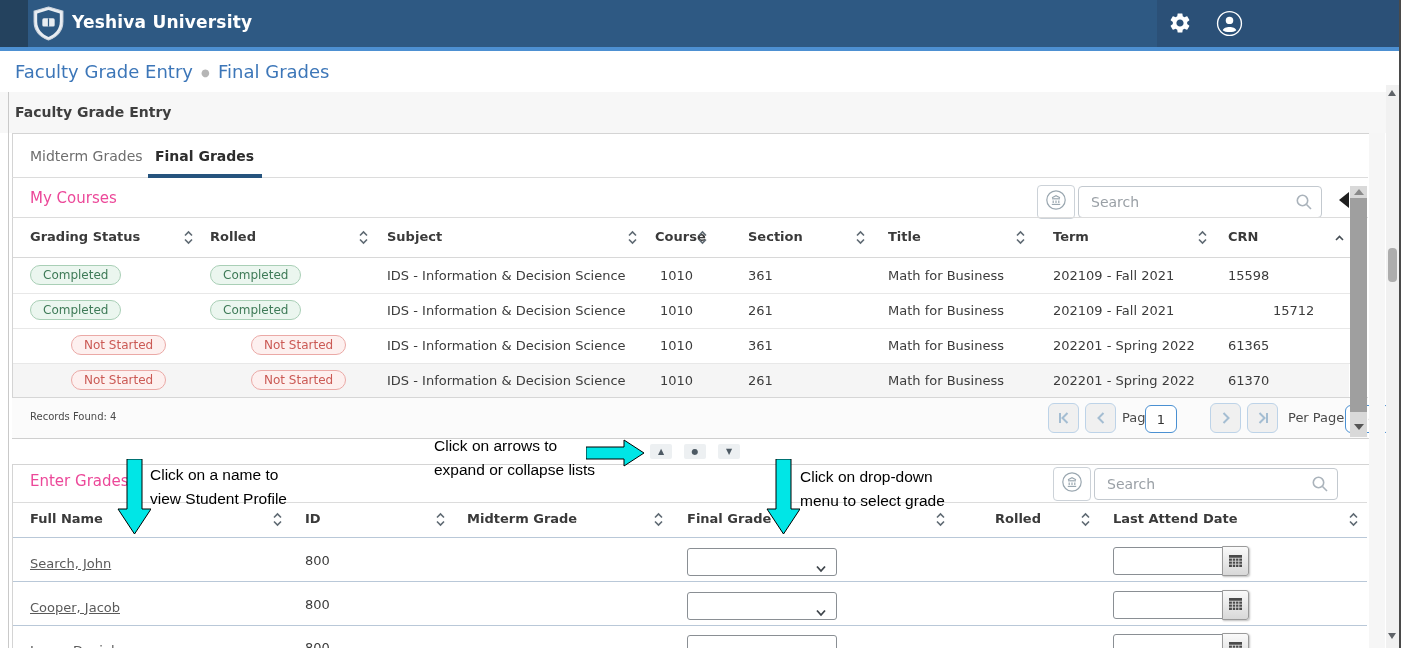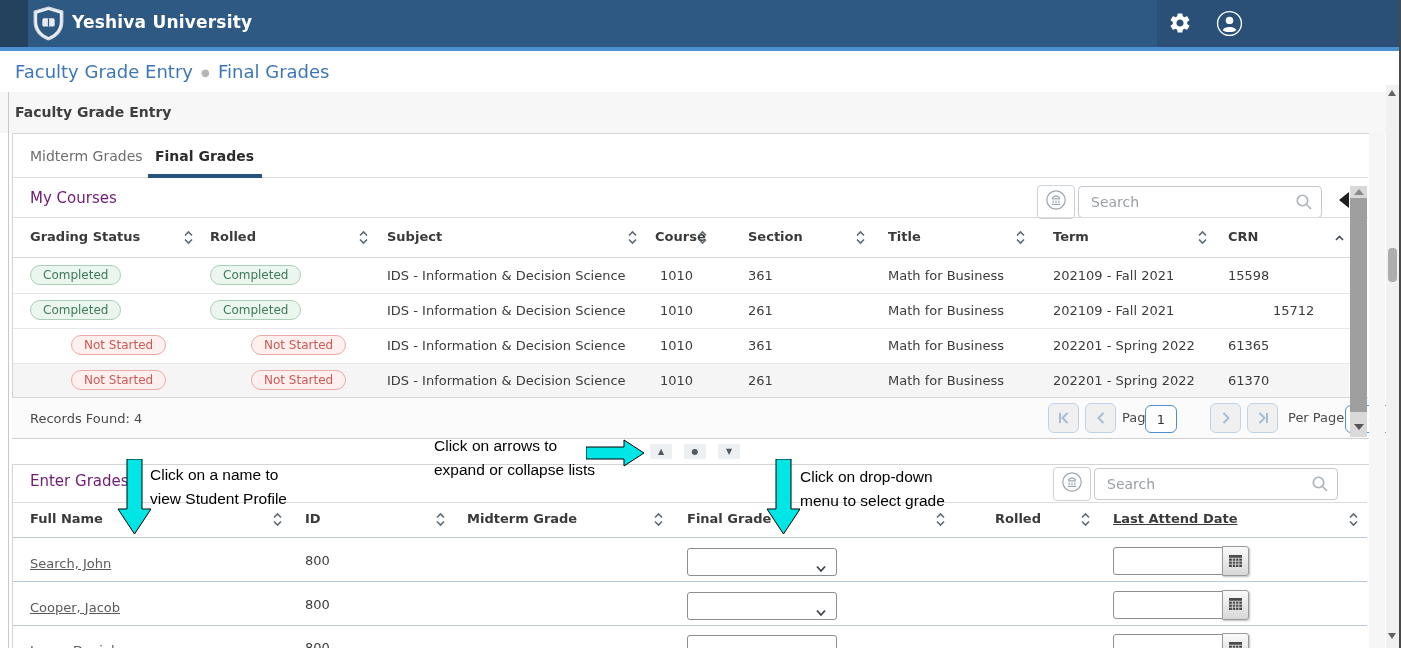--- a/index.html
+++ b/index.html
@@ -26,21 +26,21 @@
   .p1{left:12px;top:133px;width:1356px;height:304px;}
   .p2{left:12px;top:464px;width:1356px;height:184px;border-bottom:none;}
   .leftline{left:8px;top:92px;width:1px;height:556px;background:#c9c9c9;}
   .gutter-r{left:1369px;top:133px;width:16px;height:515px;background:#f6f6f6;}
   
   .tab{top:148px;font-size:14px;cursor:pointer;}
   .tab-inactive{color:#6e6e6e;}
   .tab-active{color:#2d2d2d;font-weight:bold;}
   .tab-underline{left:148px;top:174px;width:114px;height:4px;background:var(--tab_underline);}
   .tabrow-border{left:12px;top:177px;width:1356px;height:1px;background:#dcdcdc;}
-  .sec-title{font-size:15px;color:#701a75;}
+  .sec-title{font-size:15px;color:#ec4899;}
   .hdr-border{left:12px;top:217px;width:1356px;height:1px;background:#dcdcdc;}
   .hdr-border2{left:13px;top:257px;width:1354px;height:1px;background:#d8d8d8;}
   
   .toolbtn{width:36px;height:32px;border:1px solid #ccd2d8;border-radius:4px;background:#fff;
            display:flex;align-items:center;justify-content:center;cursor:pointer;}
   .search{width:242px;height:30px;border:1px solid #c3c9cf;border-radius:4px;background:#fff;}
   .search input{position:absolute;left:10px;top:4px;width:195px;height:20px;border:none;outline:none;
                 font-size:14px;color:#555;font-family:inherit;background:transparent;}
   .search input::placeholder{color:#9aa0a6;}
   .search .mag{position:absolute;right:8px;top:6px;}
@@ -50,21 +50,21 @@
   
   .mc-sep{width:1354px;height:1px;background:#e8e8e8;left:13px;}
   .badge{font-size:12px;padding:2px 12px;border-radius:11px;display:inline-block;}
   .b-ok{background:var(--badge_completed_bg);border:1px solid var(--badge_completed_border);color:var(--badge_completed_text);}
   .b-no{background:var(--badge_notstarted_bg);border:1px solid var(--badge_notstarted_border);color:var(--badge_notstarted_text);margin-left:41px;}
   .cell{font-size:13px;color:#3c3c3c;}
   .rowband{left:13px;width:1336px;height:34px;}
   .rowband.alt{background:#f5f5f5;}
   
   .footer{left:12px;top:397px;width:1356px;height:40px;background:#fbfbfb;border-top:1px solid #d6d6d6;border-bottom:1px solid #cfcfcf;}
-  .records{left:30px;top:411px;font-size:13px;color:#4a4a4a;}
+  .records{left:30px;top:411px;font-size:10px;color:#4a4a4a;}
   .pgbtn{width:29px;height:28px;border:1px solid #bdd3e8;border-radius:6px;background:#f0f0f0;
          display:flex;align-items:center;justify-content:center;cursor:pointer;}
   .pglabel{font-size:13px;color:#4a4a4a;top:410px;}
   .pginput{height:24px;border:1px solid #4a90d2;border-radius:6px;background:#fff;text-align:center;
            font-size:13px;color:#333;font-family:inherit;outline:none;}
   
   .splitbtn{width:22px;height:15px;background:#edf0f2;color:#4e5a64;font-size:8px;text-align:center;
             line-height:15px;cursor:pointer;border-radius:2px;}
   
   .eg-sep{width:1354px;height:1px;background:#b9c8d8;left:13px;}
@@ -306,21 +306,21 @@
       <div class="abs hcell" style="left: 687px; top: 511px;">Final Grade</div>
       <div class="abs sort" style="left: 935px; top: 511px;"><svg width="11" height="17" viewBox="0 0 11 17" fill="none">
           <path d="M2 6.5 L5.5 3 L9 6.5" stroke="#5f6a73" stroke-width="1.6"></path>
           <path d="M2 10.5 L5.5 14 L9 10.5" stroke="#5f6a73" stroke-width="1.6"></path>
         </svg></div>
       <div class="abs hcell" style="left: 995px; top: 511px;">Rolled</div>
       <div class="abs sort" style="left: 1080px; top: 511px;"><svg width="11" height="17" viewBox="0 0 11 17" fill="none">
           <path d="M2 6.5 L5.5 3 L9 6.5" stroke="#5f6a73" stroke-width="1.6"></path>
           <path d="M2 10.5 L5.5 14 L9 10.5" stroke="#5f6a73" stroke-width="1.6"></path>
         </svg></div>
-      <div class="abs hcell" style="left: 1113px; top: 511px; text-decoration: underline;">Last Attend Date</div>
+      <div class="abs hcell" style="left: 1113px; top: 511px;">Last Attend Date</div>
       <div class="abs sort" style="left: 1348px; top: 511px;"><svg width="11" height="17" viewBox="0 0 11 17" fill="none">
           <path d="M2 6.5 L5.5 3 L9 6.5" stroke="#5f6a73" stroke-width="1.6"></path>
           <path d="M2 10.5 L5.5 14 L9 10.5" stroke="#5f6a73" stroke-width="1.6"></path>
         </svg></div>
     </div>
   <div class="abs" style="left:13px;top:537px;width:1354px;height:1px;background:#b9c8d8;"></div>
   <div id="eg-rows">
       <div class="abs" style="left: 30px; top: 553px;"><span class="namelink">Search, John</span></div>
       <div class="abs cell" style="left: 305px; top: 553px;">800</div>
       <div class="abs gsel" style="left: 687px; top: 548px;">

